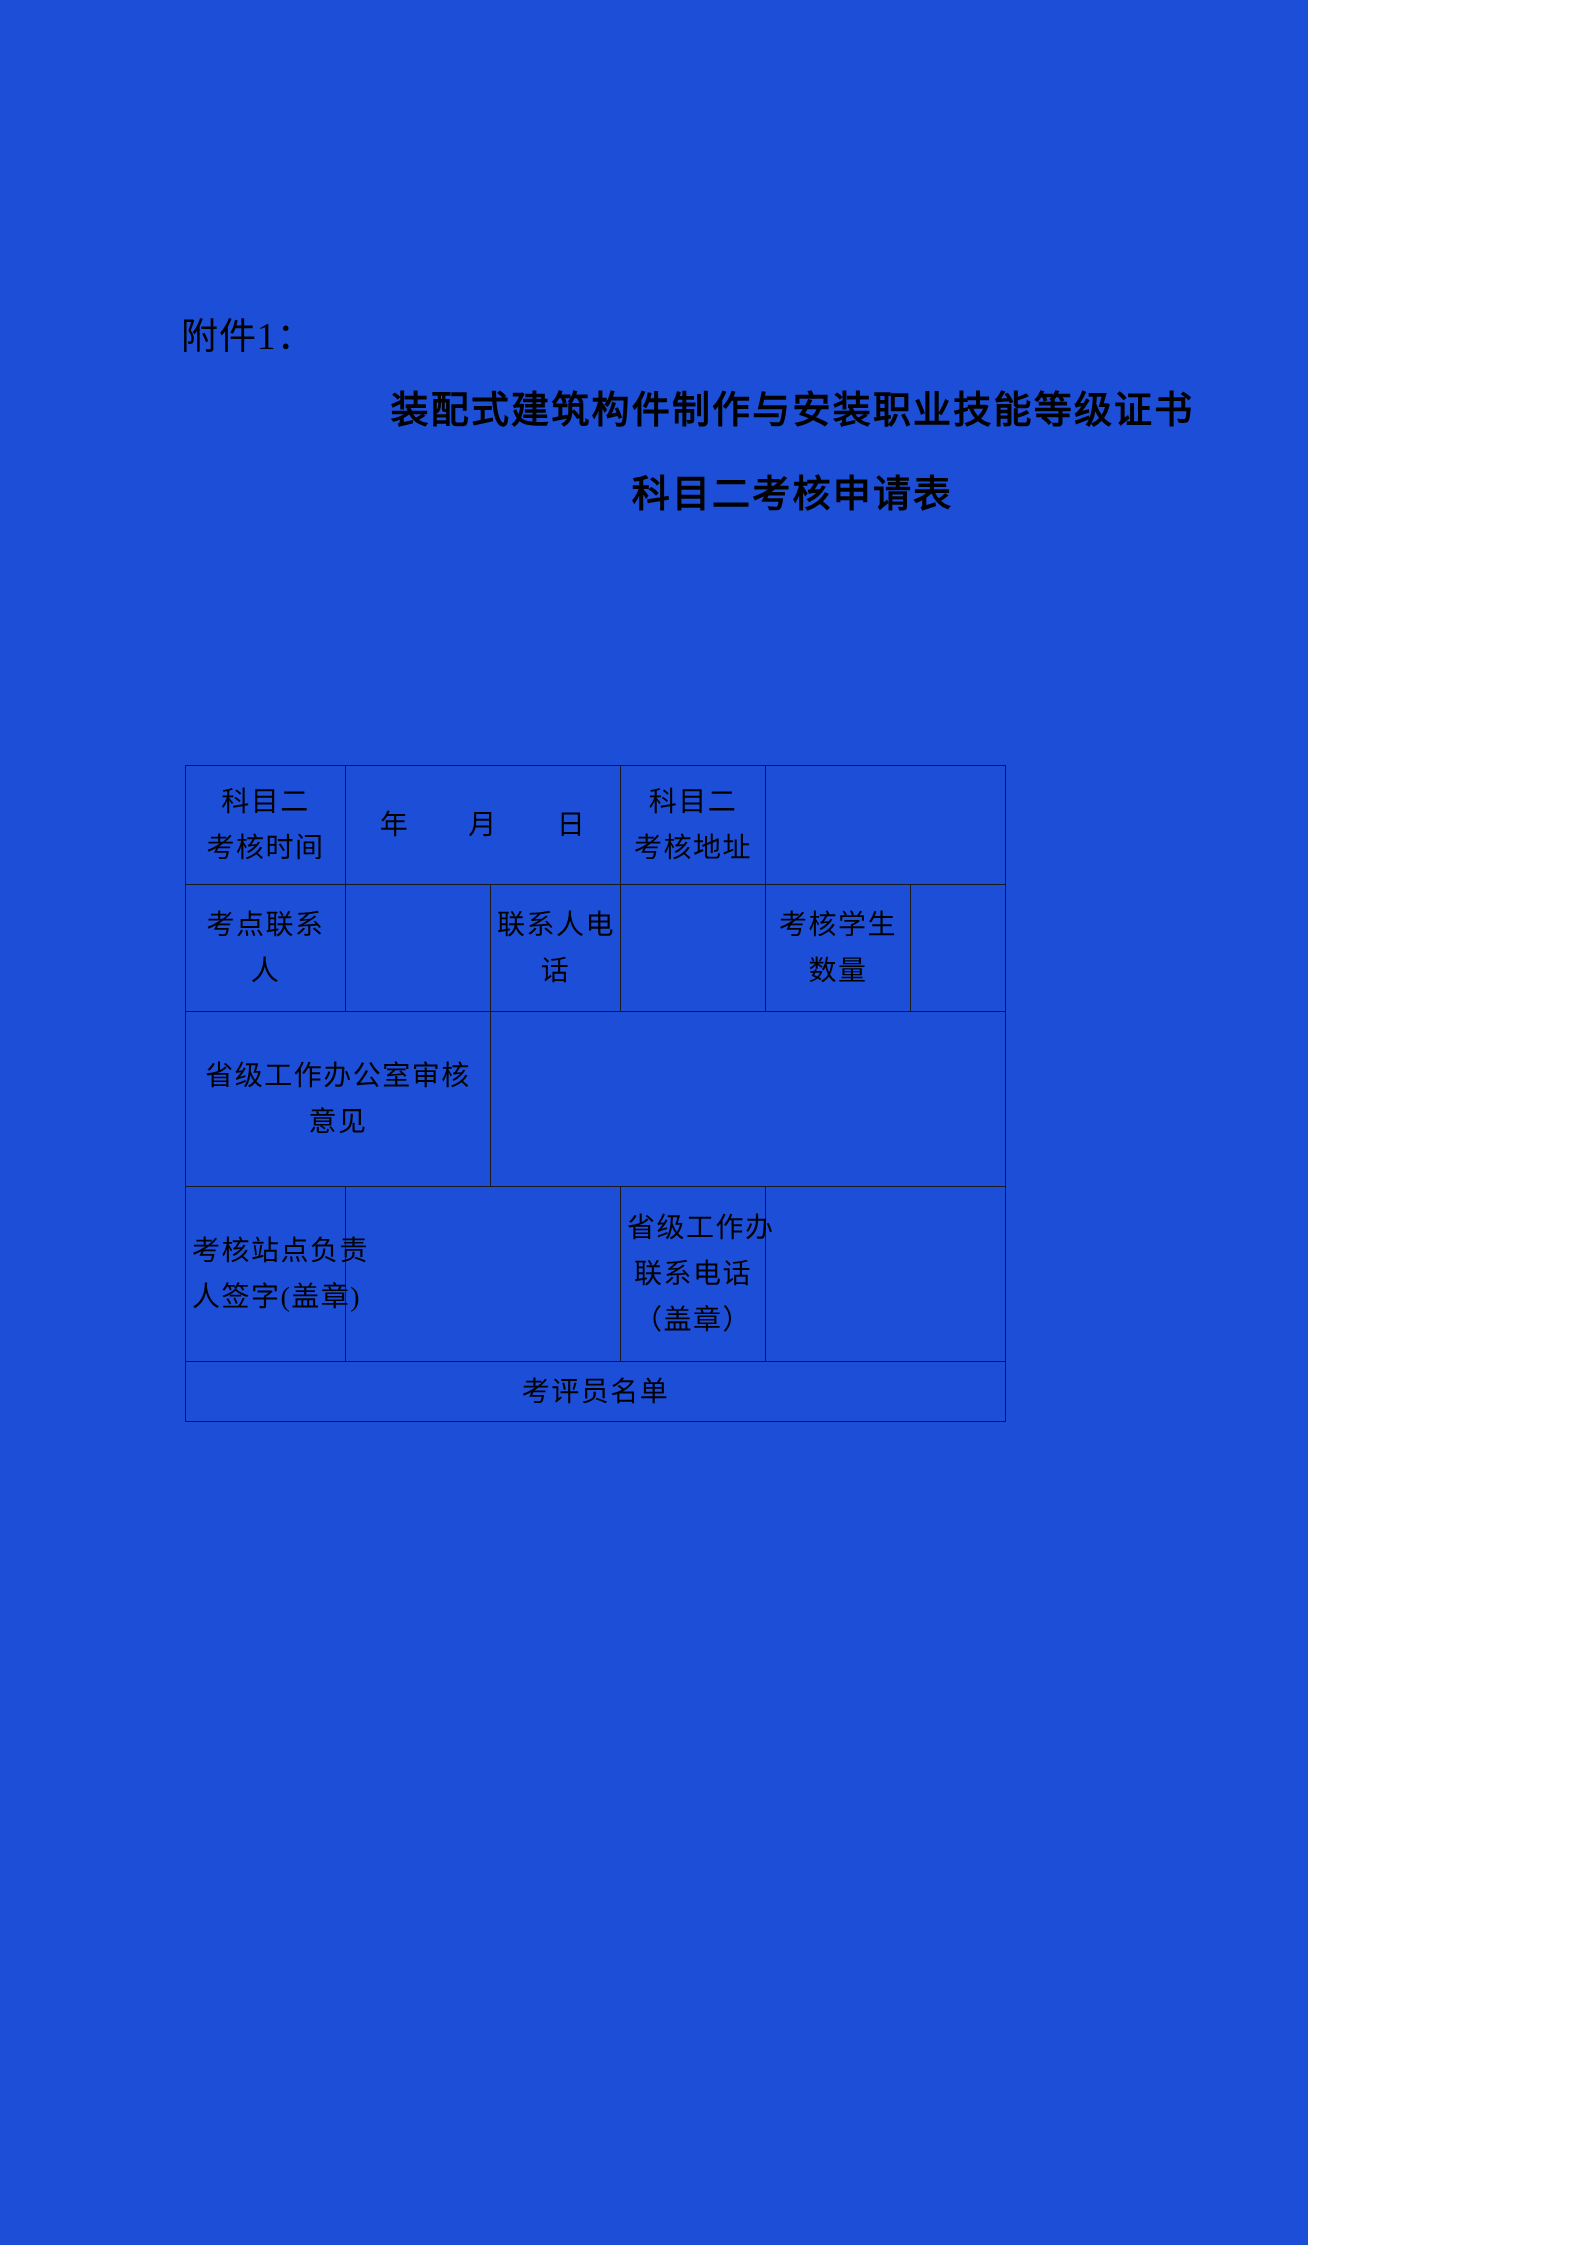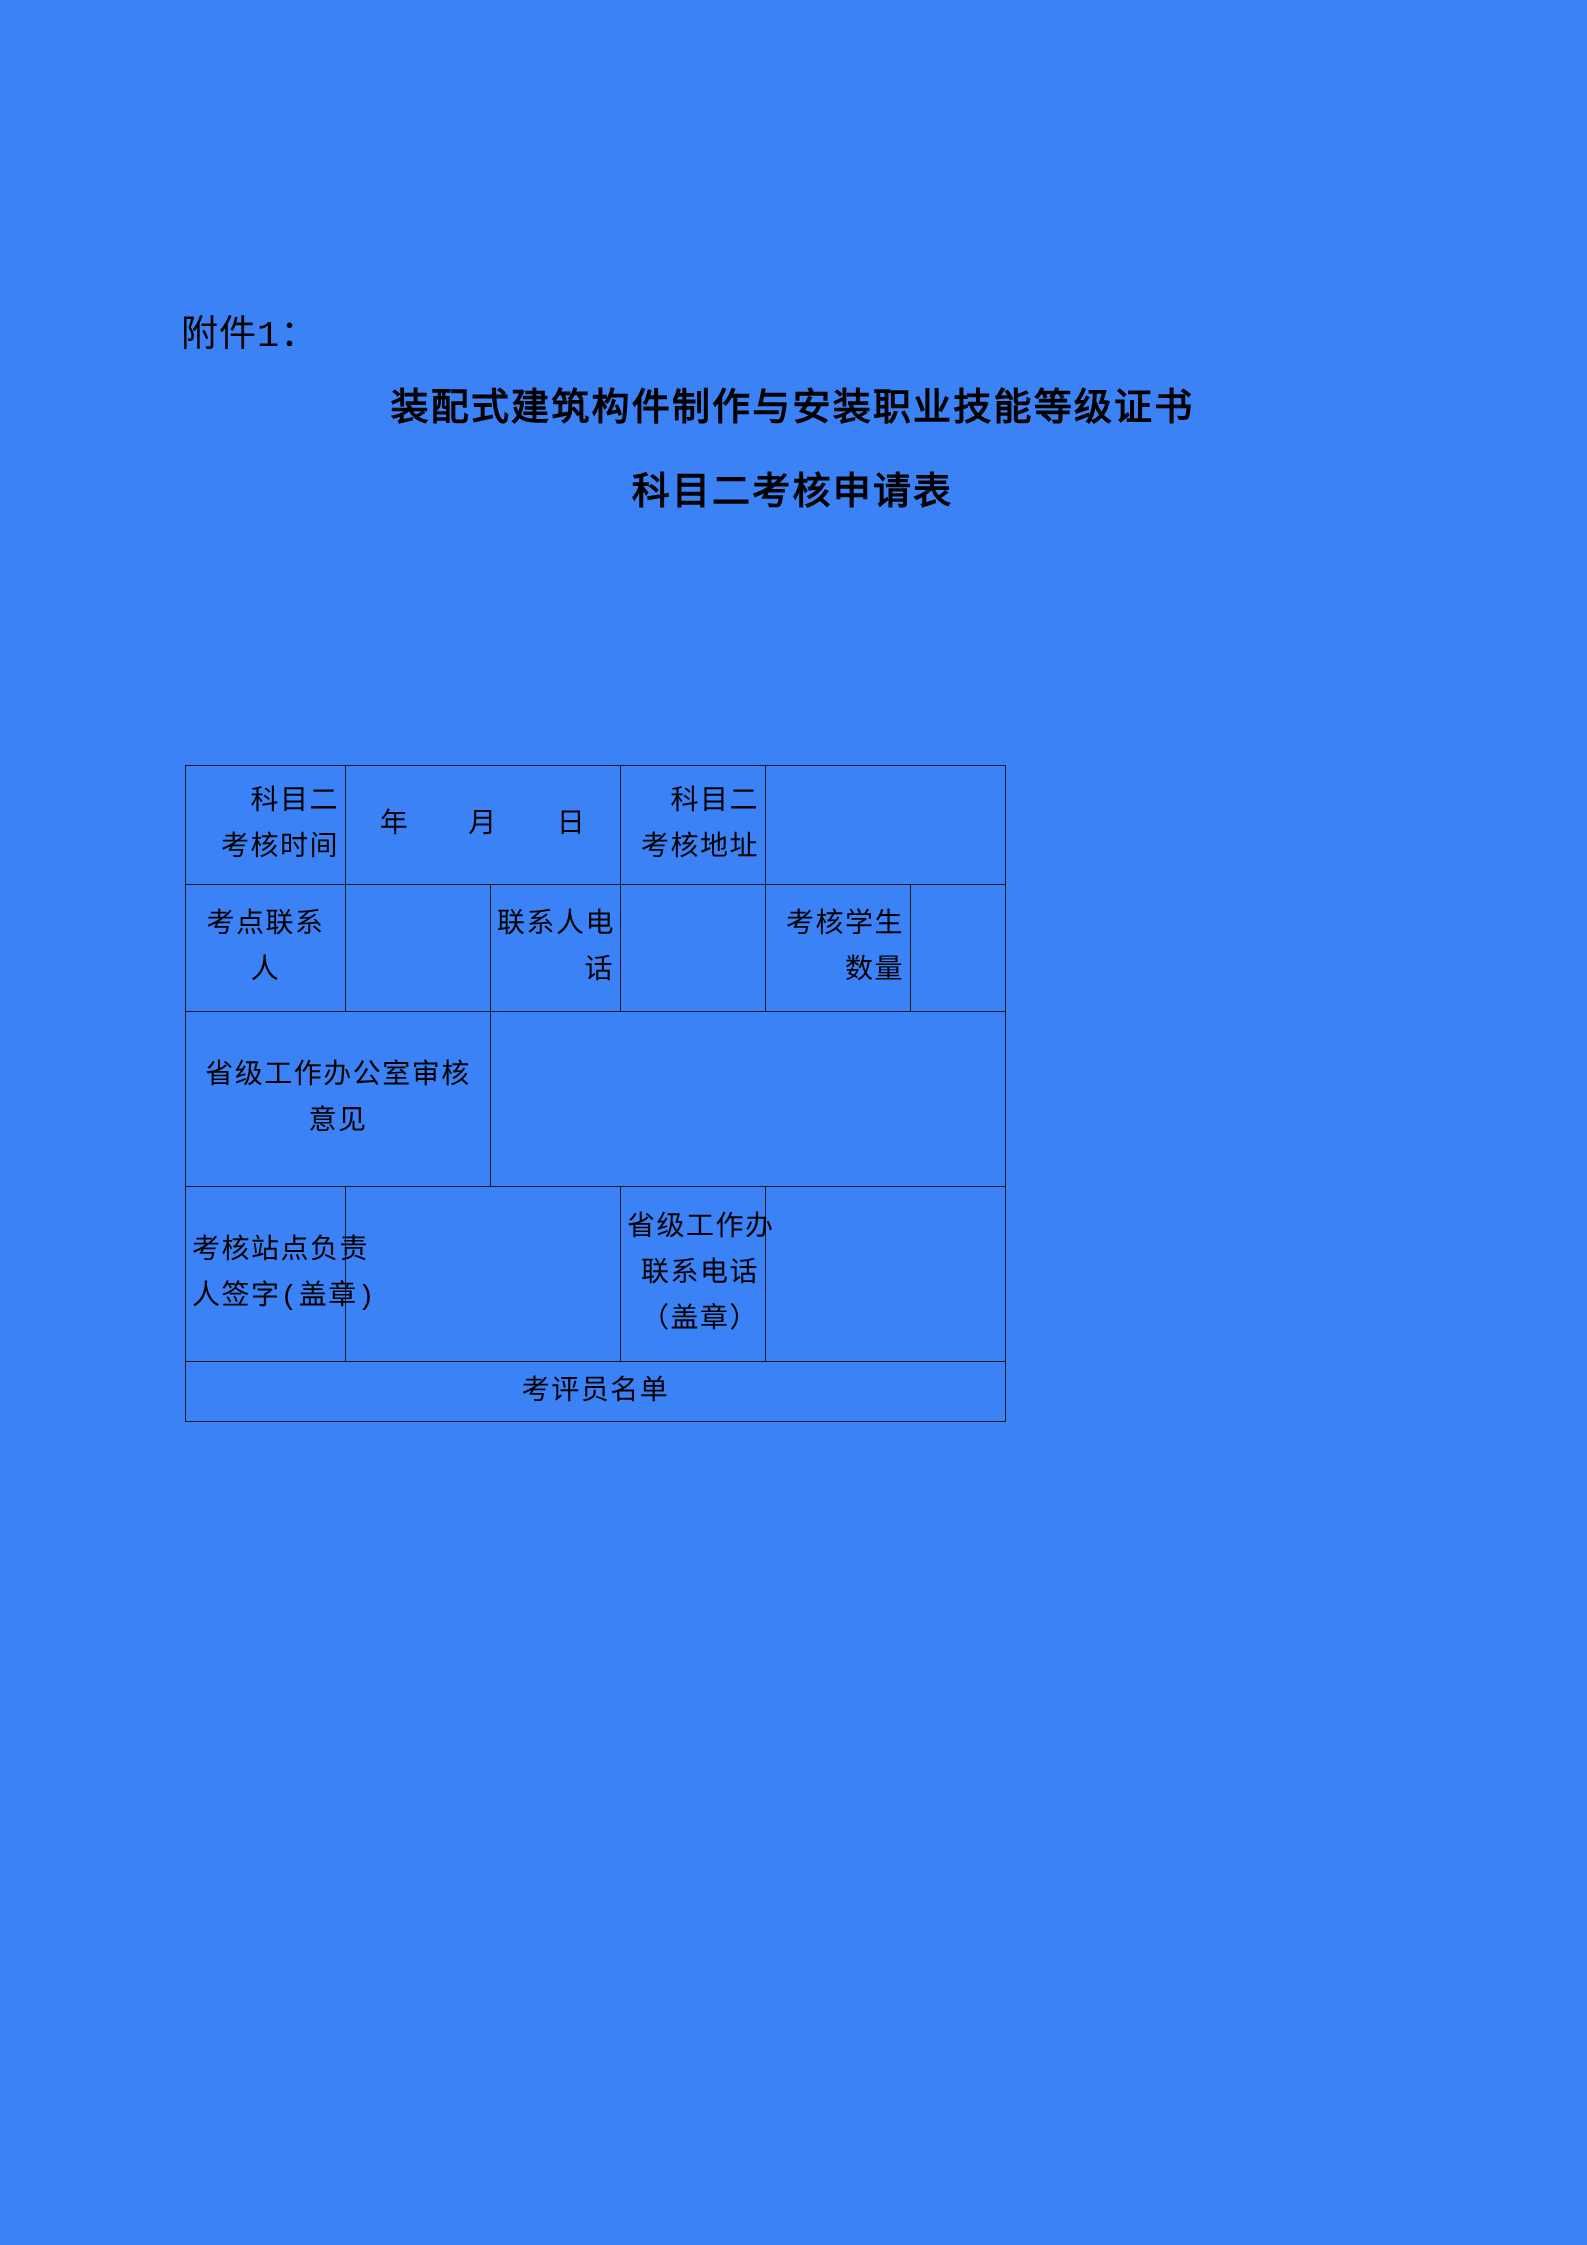--- a/index.html
+++ b/index.html
@@ -13,24 +13,23 @@
     height: 2245px;
     font-family: "Liberation Serif", "DejaVu Serif", serif;
     color: #000000;
     position: relative;
     overflow: hidden;
   }
   .page {
     position: absolute;
     left: 0;
     top: 0;
-    width: 1587px;
+    width: 1308px;
     height: 2245px;
-    background: #3b82f6;
-    font-family: Liberation Mono, monospace;
+    background: #1d4ed8;
   }
 
   
   .attach-label {
     position: absolute;
     left: 181px;
     top: 312px;
     font-size: 37px;
     line-height: 1.35;
     letter-spacing: 1px;
@@ -85,21 +84,20 @@
   .r4 { height: 175px; }
   .r5 { height: 175px; }
   .r6 { height: 60px; }
   .r7 { height: 62px; }
 
   .cell-label-left {
     text-align: center;
   }
   .stacked {
     display: block;
-    text-align: right;
   }
   .nowrap { white-space: nowrap; }
 
   
   .c-w1 { width: 160px; }
   .c-w2 { width: 145px; }
   .c-w3 { width: 130px; }
   .c-w4 { width: 145px; }
   .c-w5 { width: 145px; }
   .c-w6 { width: 95px; }

